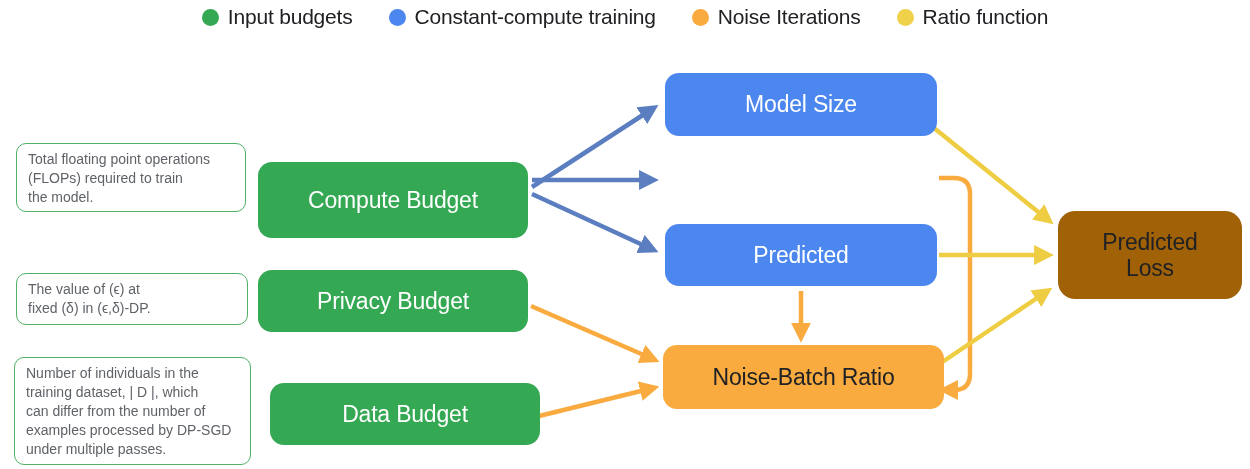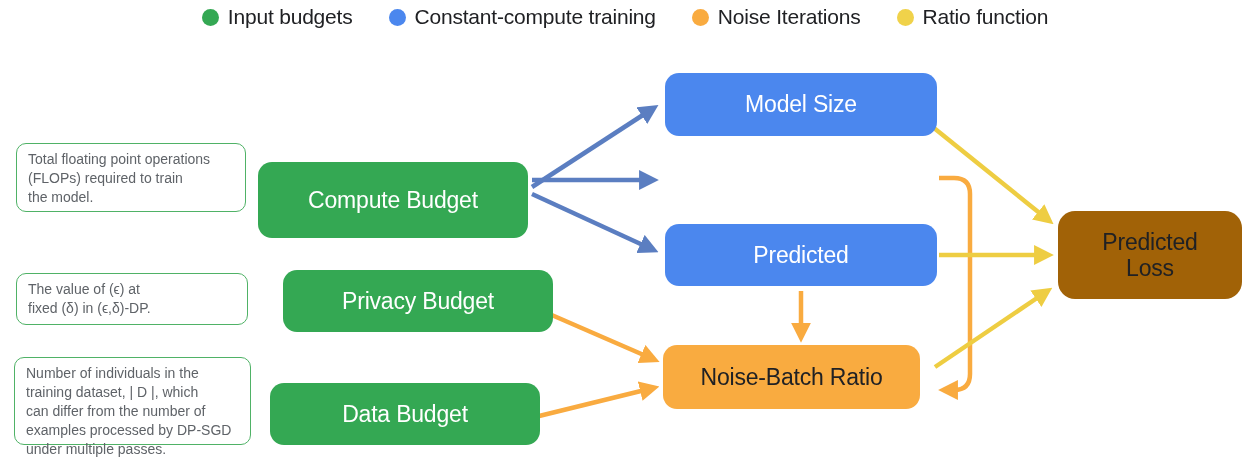--- a/index.html
+++ b/index.html
@@ -50,47 +50,47 @@
     border: 1.5px solid #4FB266;
     border-radius: 10px;
     color: #5f6368;
     font-size: 14px;
     line-height: 1.35;
     padding: 6px 11px;
     white-space: pre-line;
   }
   .note-1 { left: 16px;  top: 143px; width: 230px; height: 69px; }
   .note-2 { left: 16px;  top: 273px; width: 232px; height: 52px; }
-  .note-3 { left: 14px;  top: 357px; width: 237px; height: 88px; }
+  .note-3 { left: 14px;  top: 357px; width: 237px; height: 108px; }
 
   
   .node {
     position: absolute;
     box-sizing: border-box;
     border-radius: 14px;
     display: flex;
     align-items: center;
     justify-content: center;
     text-align: center;
     font-size: 23px;
     font-weight: 400;
     letter-spacing: -0.2px;
     white-space: pre-line;
     line-height: 1.15;
   }
   .node-light-text { color: #ffffff; }
   .node-dark-text  { color: #202124; }
 
   .node-compute   { left: 258px;  top: 162px; width: 270px; height: 76px; }
-  .node-privacy   { left: 258px;  top: 270px; width: 270px; height: 62px; margin-left: 25px; }
+  .node-privacy   { left: 258px;  top: 270px; width: 270px; height: 62px; }
   .node-data      { left: 258px;  top: 383px; width: 270px; height: 62px; }
   .node-model     { left: 665px;  top: 73px;  width: 272px; height: 63px; }
   .node-batch     { left: 665px;  top: 148px; width: 272px; height: 60px; }
   .node-iter      { left: 665px;  top: 224px; width: 272px; height: 62px; }
-  .node-nbr       { left: 663px;  top: 345px; width: 257px; height: 64px; }
+  .node-nbr       { left: 663px;  top: 345px; width: 281px; height: 64px; }
   .node-predicted { left: 1058px; top: 211px; width: 184px; height: 88px; }
 
   
   .arrows {
     position: absolute;
     left: 0;
     top: 0;
     pointer-events: none;
   }
   .arrow {

